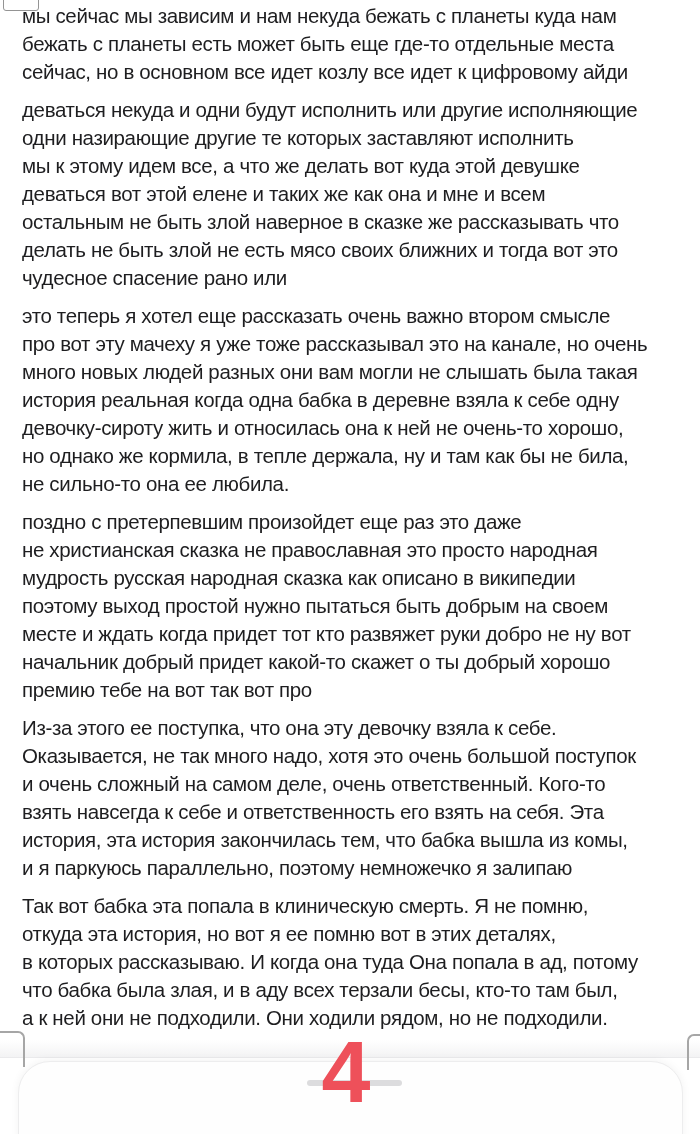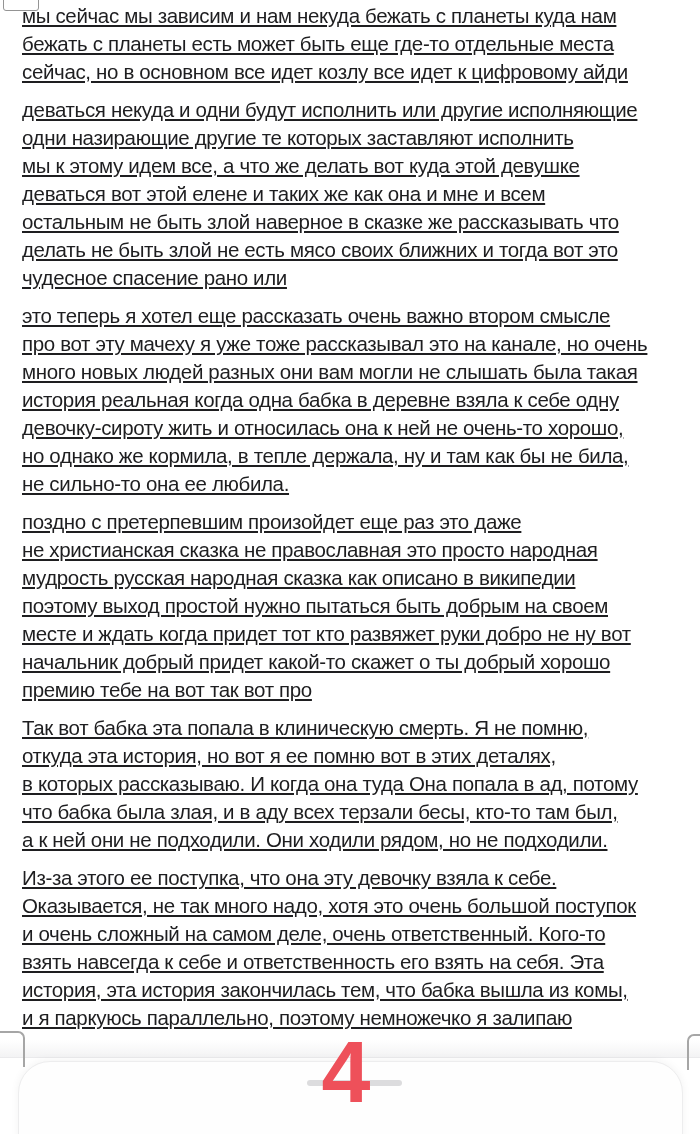--- a/index.html
+++ b/index.html
@@ -23,21 +23,21 @@
 
   
   .text-area {
     position: absolute; left: 22px; top: 2px;
     width: 672px;
     color: #1e1e20;
     font-size: 20.5px;
     line-height: 28px;
     letter-spacing: -0.35px;
   }
-  .text-area p { margin: 0 0 10px 0; white-space: pre-line; text-decoration: underline; }
+  .text-area p { margin: 0 0 10px 0; white-space: pre-line; }
 
   
   .page-boundary {
     position: absolute; left: 0; top: 1040px;
     width: 700px; height: 17px;
     background: linear-gradient(to bottom, rgba(244,244,245,0), #f3f3f4);
     border-bottom: 1px solid #eaeaec;
   }
 
   
@@ -109,31 +109,31 @@
 девочку-сироту жить и относилась она к ней не очень-то хорошо,
 но однако же кормила, в тепле держала, ну и там как бы не била,
 не сильно-то она ее любила.</p>
     <p>поздно с претерпевшим произойдет еще раз это даже
 не христианская сказка не православная это просто народная
 мудрость русская народная сказка как описано в википедии
 поэтому выход простой нужно пытаться быть добрым на своем
 месте и ждать когда придет тот кто развяжет руки добро не ну вот
 начальник добрый придет какой-то скажет о ты добрый хорошо
 премию тебе на вот так вот про</p>
-    <p>Так вот бабка эта попала в клиническую смерть. Я не помню,
-откуда эта история, но вот я ее помню вот в этих деталях,
-в которых рассказываю. И когда она туда Она попала в ад, потому
-что бабка была злая, и в аду всех терзали бесы, кто-то там был,
-а к ней они не подходили. Они ходили рядом, но не подходили.</p>
     <p>Из-за этого ее поступка, что она эту девочку взяла к себе.
 Оказывается, не так много надо, хотя это очень большой поступок
 и очень сложный на самом деле, очень ответственный. Кого-то
 взять навсегда к себе и ответственность его взять на себя. Эта
 история, эта история закончилась тем, что бабка вышла из комы,
 и я паркуюсь параллельно, поэтому немножечко я залипаю</p>
+    <p>Так вот бабка эта попала в клиническую смерть. Я не помню,
+откуда эта история, но вот я ее помню вот в этих деталях,
+в которых рассказываю. И когда она туда Она попала в ад, потому
+что бабка была злая, и в аду всех терзали бесы, кто-то там был,
+а к ней они не подходили. Они ходили рядом, но не подходили.</p>
   </div>
 
   <div class="page-boundary"></div>
 
   <div class="corner corner-left"></div>
   <div class="corner corner-right"></div>
 
   <div class="next-card"></div>
 
   <div class="sheet-handle" style="background: rgb(220, 220, 222);"></div>

